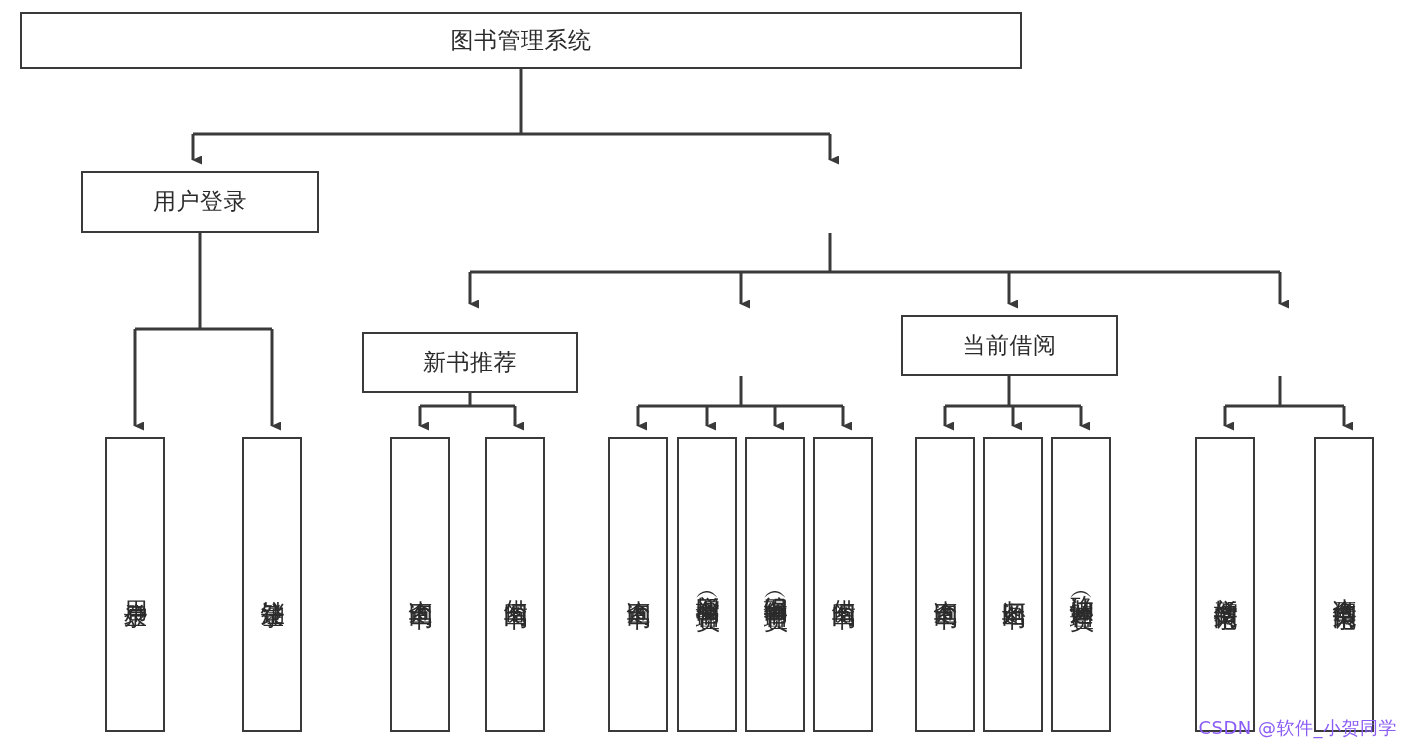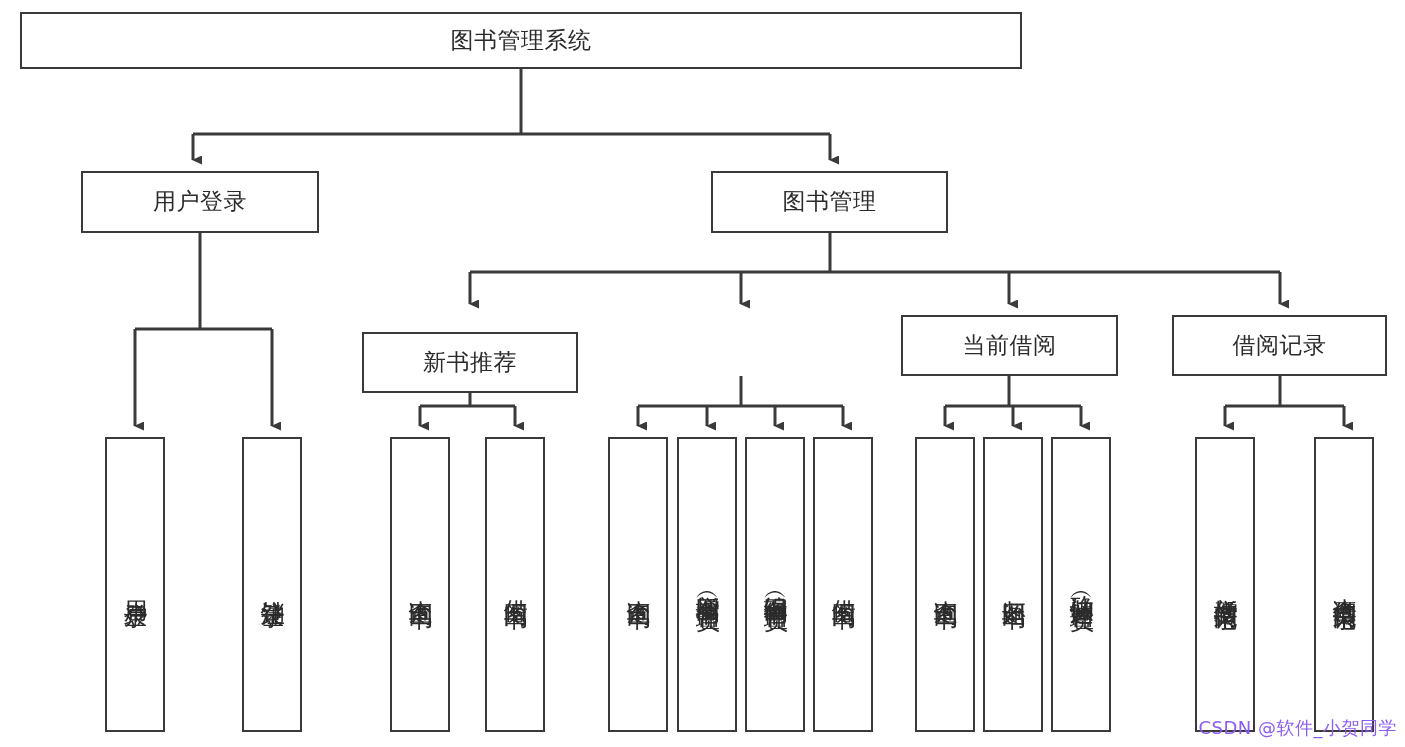--- a/index.html
+++ b/index.html
@@ -127,32 +127,26 @@
     </g>
   </svg>
 
   <div class="node root horiz" style="left:20px;top:12px;width:1002px;height:57px;">
     <span class="label">图书管理系统</span>
   </div>
 
   <div class="node horiz" style="left:81px;top:171px;width:238px;height:62px;">
     <span class="label">用户登录</span>
   </div>
-  <div class="node horiz" style="left:711px;top:171px;width:237px;height:62px;">
-    <span class="label">图书管理</span>
-  </div>
 
   <div class="node horiz" style="left:362px;top:315px;width:216px;height:61px;margin-top:17px;">
     <span class="label">新书推荐</span>
   </div>
   <div class="node horiz" style="left:901px;top:315px;width:217px;height:61px;">
     <span class="label">当前借阅</span>
-  </div>
-  <div class="node horiz" style="left:1172px;top:315px;width:215px;height:61px;">
-    <span class="label">借阅记录</span>
   </div>
 
   <div class="node vert" style="left:105px;top:437px;width:60px;height:295px;">
     <span class="label">用户登录</span>
   </div>
   <div class="node vert" style="left:242px;top:437px;width:60px;height:295px;">
     <span class="label">注销登录</span>
   </div>
   <div class="node vert" style="left:390px;top:437px;width:60px;height:295px;">
     <span class="label">查询图书</span>

